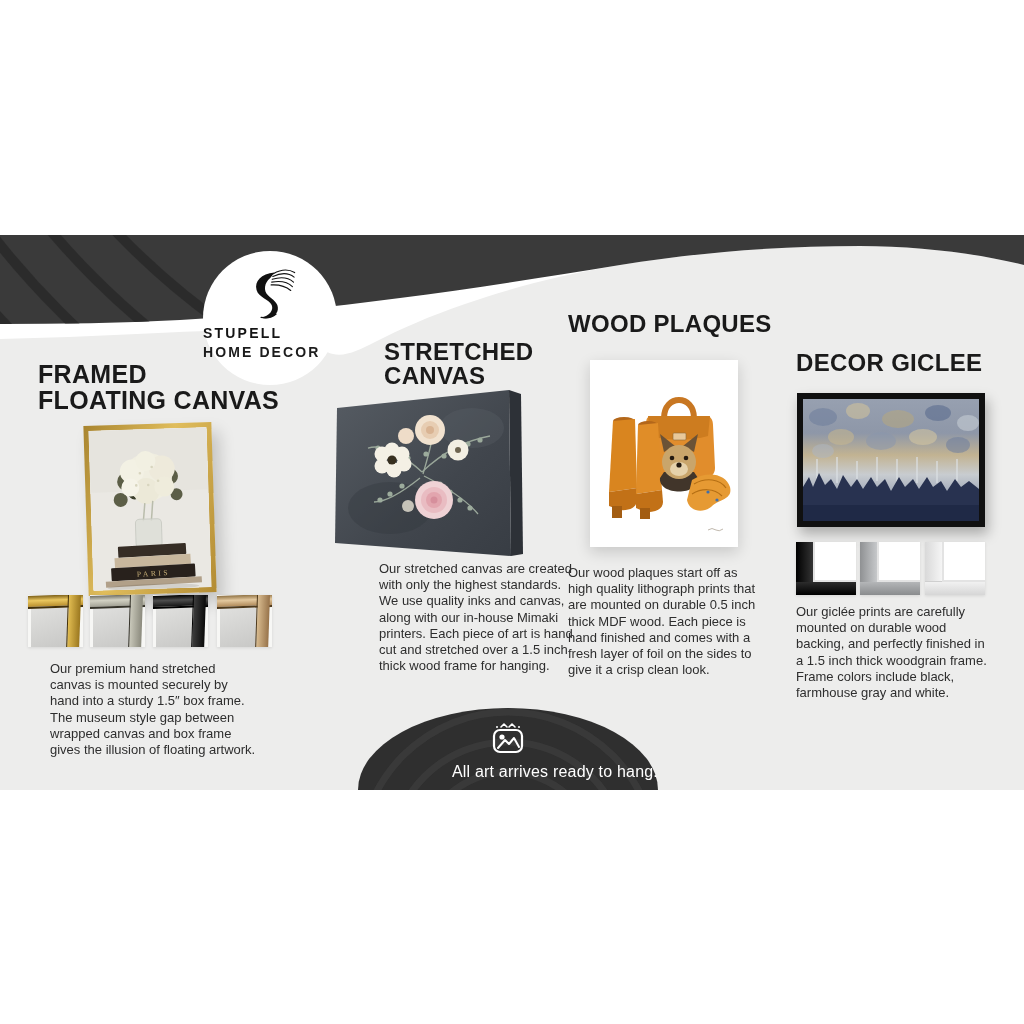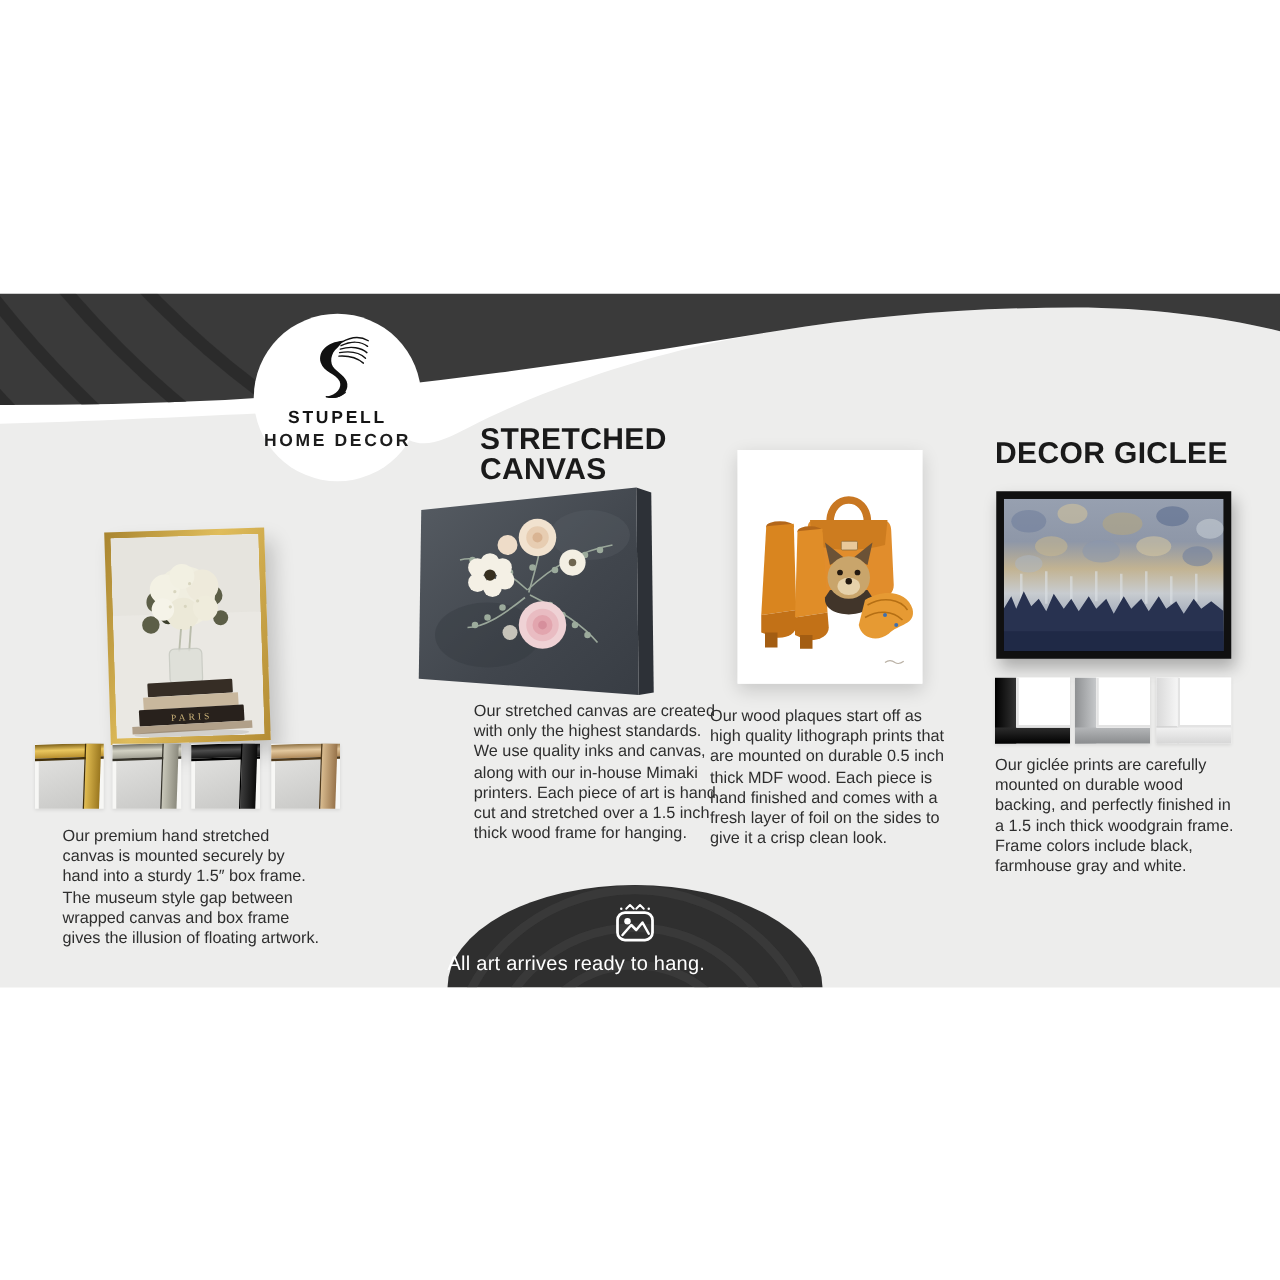--- a/index.html
+++ b/index.html
@@ -3,21 +3,21 @@
 <meta charset="utf-8">
 <style>
   html,body{margin:0;padding:0;background:#fff;}
   .stage{position:relative;width:1024px;height:1024px;background:#ffffff;
          font-family:"Liberation Sans",sans-serif;overflow:hidden;}
   .content-bg{position:absolute;left:0;top:232px;width:1024px;height:558px;background:#ededec;}
   .topband{position:absolute;left:0;top:232px;}
 
   
   .logo{position:absolute;left:203px;top:251px;width:134px;height:134px;border-radius:50%;
-        background:#ffffff;text-align:center;}
+        background:#ffffff;text-align:left;}
   .logo svg{display:block;margin:14px auto 0;}
   .brand-name{font-size:14px;letter-spacing:2.2px;font-weight:700;color:#141414;margin-top:0;}
   .brand-tag{font-size:14px;letter-spacing:2.1px;font-weight:700;color:#1c1c1c;margin-top:3px;}
 
   
   .sec-title{position:absolute;font-weight:800;color:#1a1a1a;white-space:pre-line;
              font-size:24px;line-height:23.5px;letter-spacing:.3px;}
   .t1{left:38px;top:361px;font-size:25px;line-height:26px;}
   .t2{left:384px;top:340px;}
   .t3{left:568px;top:312px;}
@@ -72,21 +72,21 @@
               box-shadow:inset 2px -2px 0 #e3e3e3;}
   .g1{left:796px;} .g2{left:860px;} .g3{left:925px;}
   .g-black .gl{background:linear-gradient(90deg,#000,#343434);} .g-black .gb{background:linear-gradient(#2c2c2c,#000);}
   .g-gray .gl{background:linear-gradient(90deg,#8f9193,#c6c8ca);} .g-gray .gb{background:linear-gradient(#b4b6b8,#8a8c8e);}
   .g-white .gl{background:linear-gradient(90deg,#d9d9d9,#f5f5f5);border-right:1px solid #cfcfcf;}
   .g-white .gb{background:linear-gradient(#f1f1f1,#d6d6d6);border-top:1px solid #cfcfcf;}
 
   
   .dome{position:absolute;left:350px;top:700px;}
   .dome-icon{position:absolute;left:488px;top:721px;}
-  .dome-text{position:absolute;left:358px;top:763px;width:300px;text-align:left;
+  .dome-text{position:absolute;left:358px;top:763px;width:300px;text-align:right;
              color:#ffffff;font-size:16px;letter-spacing:.2px;}
 </style>
 </head>
 <body>
 
 <div class="stage">
 
   <div class="content-bg"></div>
 
   <svg class="topband" width="1024" height="140" viewBox="0 0 1024 140">
@@ -118,22 +118,25 @@
         <path d="M53,29 C70,26 83,30 90,37" stroke-width="2"></path>
         <path d="M52,34 C68,33 80,38 87,44" stroke-width="2"></path>
       </g>
       <path d="M58,12 C34,14 22,28 26,43 C30,57 48,59 53,70 C57,79 49,90 34,92 C48,97 62,90 64,78 C66,66 54,60 46,52 C38,44 40,30 50,22 C53,19 56,15 58,12 Z" fill="#111111"></path>
       <path d="M34,92 C44,94 54,92 61,86" fill="none" stroke="#111111" stroke-width="2" stroke-linecap="round"></path>
     </svg>
     <div class="brand-name">STUPELL</div>
     <div class="brand-tag">HOME DECOR</div>
   </div>
 
+  <div class="sec-title t1">FRAMED
+FLOATING CANVAS</div>
   <div class="sec-title t2">STRETCHED
 CANVAS</div>
+  <div class="sec-title t3">WOOD PLAQUES</div>
   <div class="sec-title t4">DECOR GICLEE</div>
 
   <div class="art1">
     <div class="art1-in">
       <svg width="118" height="160" viewBox="0 0 118 160">
         <rect x="0" y="0" width="118" height="160" fill="#eae8e3"></rect>
         <rect x="0" y="0" width="118" height="62" fill="#e3e1db" opacity="0.6"></rect>
         <g fill="#55573f" opacity="0.95">
           <circle cx="36" cy="52" r="9"></circle>
             <circle cx="80" cy="48" r="8"></circle>

